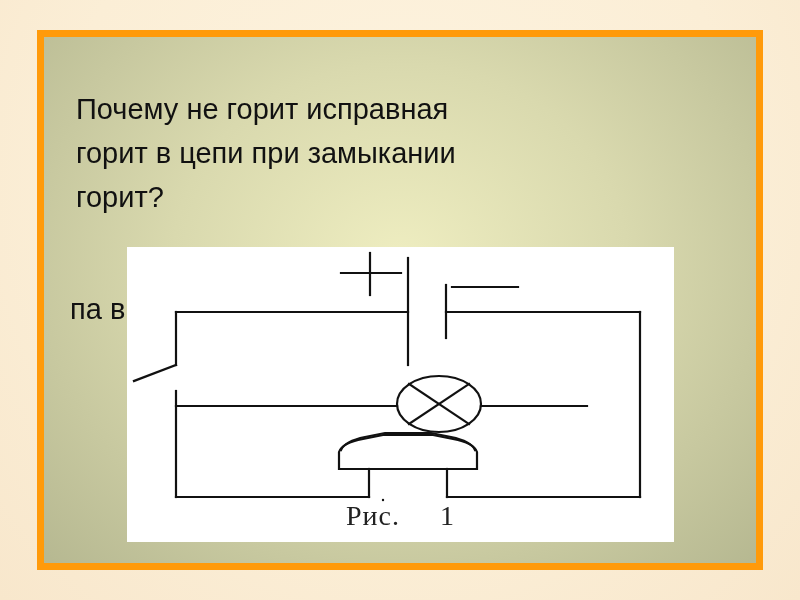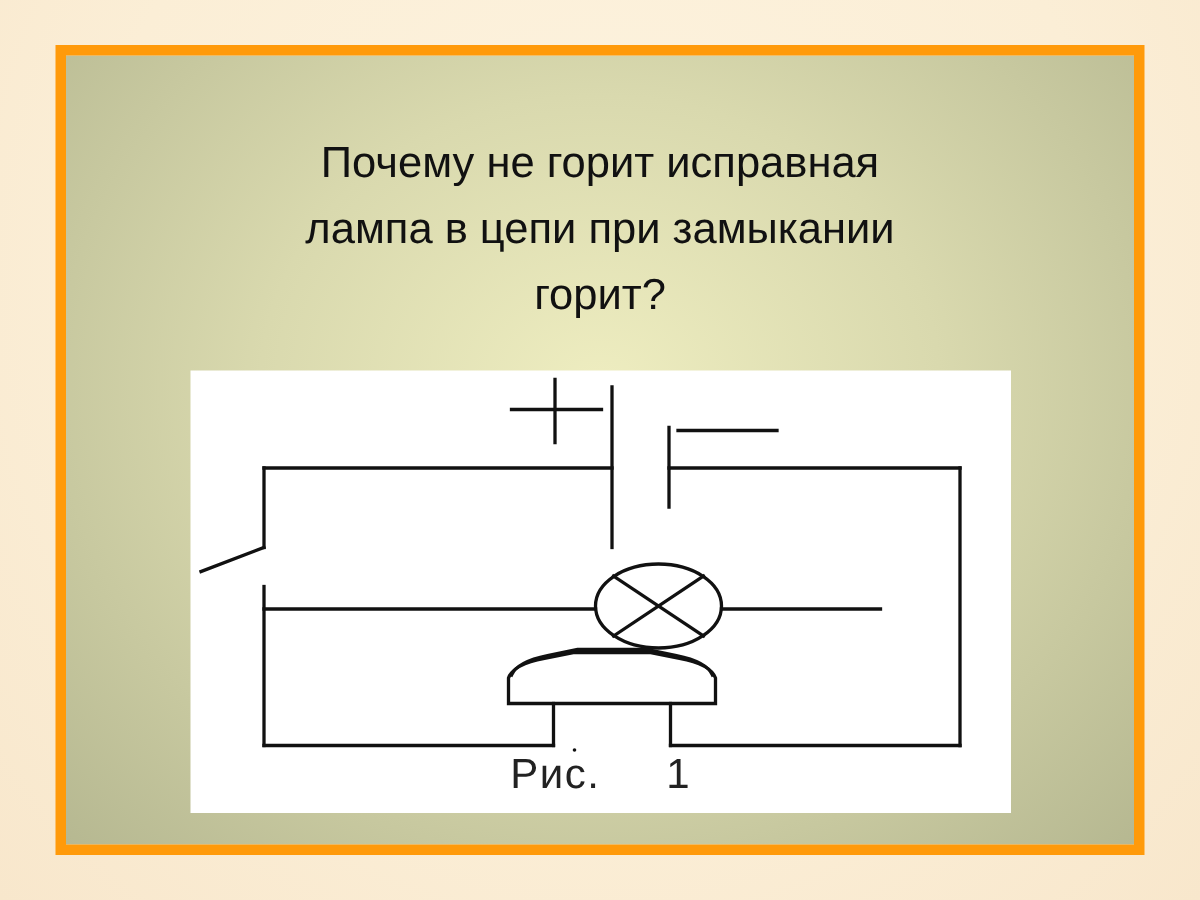--- a/index.html
+++ b/index.html
@@ -8,50 +8,51 @@
     background: radial-gradient(ellipse at 50% 30%, #fdf3df 0%, #fbeed6 60%, #f8e7cc 100%);
     font-family: "Liberation Sans", sans-serif;
   }
   .frame {
     position:absolute; left:37px; top:30px; width:726px; height:540px;
     box-sizing:border-box; border:7px solid #ff9a0a;
     background: radial-gradient(ellipse at 50% 42%, #eeedc0 0%, #d9d9ae 45%, #b6b891 100%);
   }
   .title {
     position:absolute; left:0; top:50px; width:100%;
-    text-align:center; font-size:29px; line-height:44px; color:#111;
-    margin:0; font-weight:normal;
+    font-size:29px; line-height:44px; color:#111;
+    margin:0; font-weight:normal;padding-left:32px;
   }
   .second-line {
     position:absolute; left:26px; top:250px; width:680px;
     font-size:29px; line-height:44px; color:#111;
     display:flex; justify-content:space-between;
   }
   .figure {
     position:absolute; left:83px; top:210px; width:547px; height:295px;
     background:#ffffff;
   }
   .figure svg { position:absolute; left:0; top:0; }
   .caption {
     position:absolute; left:0; top:253px; width:100%; text-align:center;
-    font-family: Liberation Sans, sans-serif; font-size:28px; color:#222;
+    font-family: Liberation Serif, serif; font-size:28px; color:#222;
     letter-spacing:1px; white-space:pre;
   }
 </style>
 </head>
 <body>
 
 <div class="frame">
   <div class="title">
     <div>Почему не горит исправная</div>
-    <div>лампа в  цепи при замыкании</div>
+    <div>горит в  цепи при замыкании</div>
     <div>горит?</div>
   </div>
 
   <div class="second-line">
+    <span>па в</span>
   </div>
 
   <div class="figure">
     <svg width="547" height="295" viewBox="0 0 547 295">
       <g stroke="#111" stroke-width="2.2" fill="none" stroke-linecap="square">
 
         <line x1="49" y1="65" x2="281" y2="65"></line>
 
         <line x1="281" y1="11" x2="281" y2="118"></line>
 

